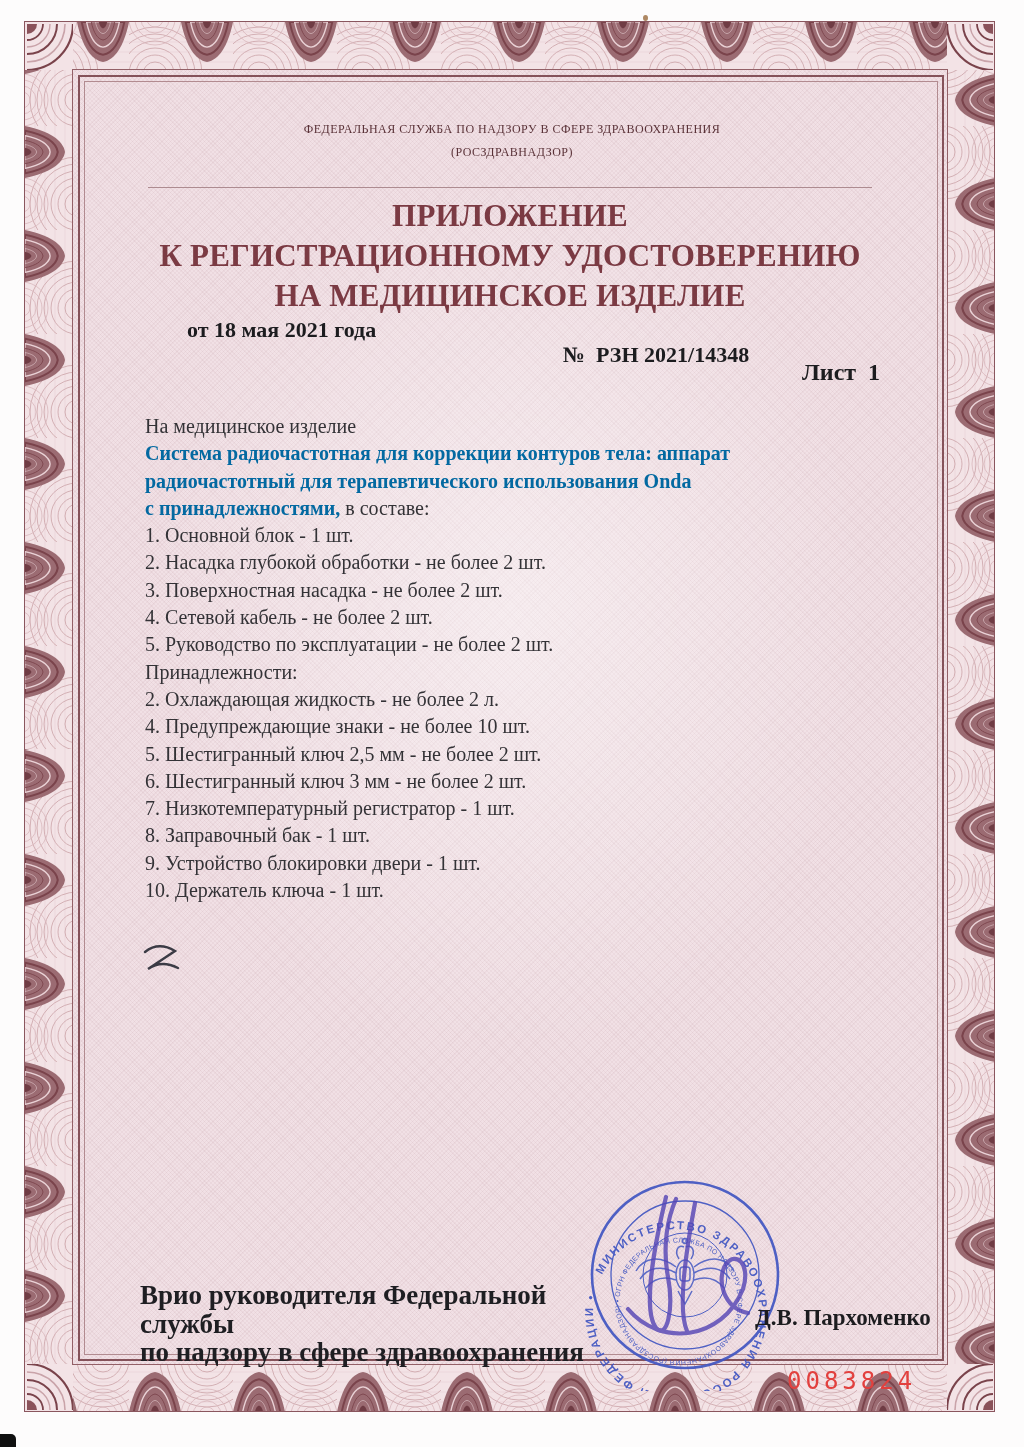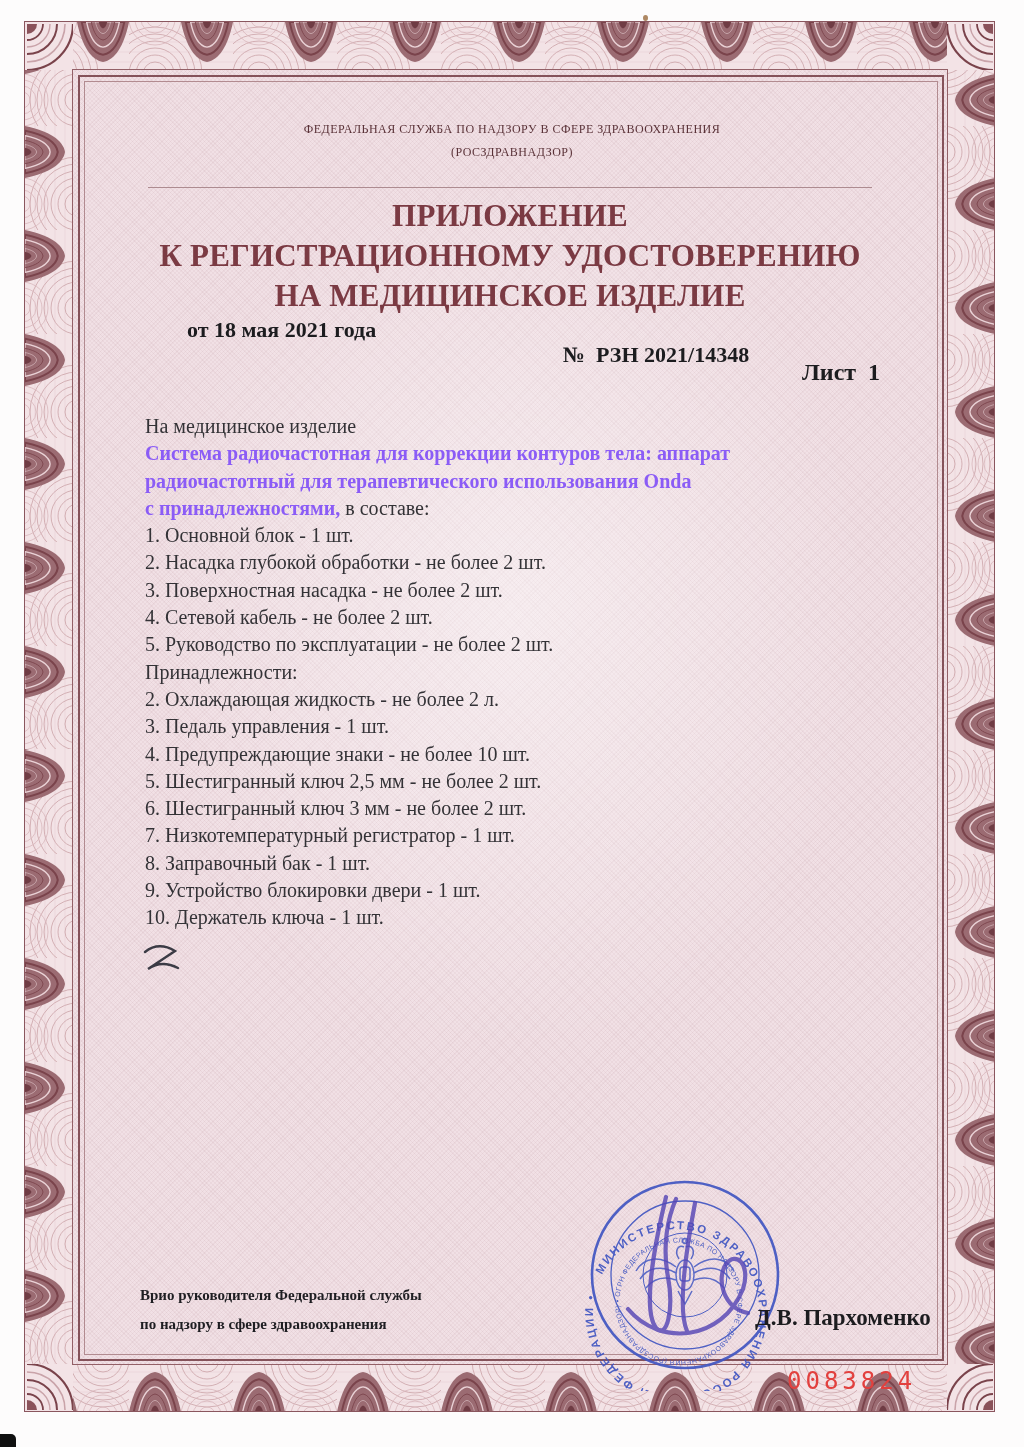--- a/index.html
+++ b/index.html
@@ -54,25 +54,25 @@
     color:#7b3a43; letter-spacing:0.2px;
   }
   .meta-date   { left:187px; top:317px; font-size:22px; font-weight:bold; color:#1c1c1f; white-space:pre; }
   .meta-number { left:563px; top:326px; font-size:22px; font-weight:bold; color:#1c1c1f; white-space:pre;margin-top:16px; }
   .meta-sheet  { left:780px; top:359px; width:122px; font-size:24px; font-weight:bold; color:#1c1c1f; text-align:center; white-space:pre; }
   .body-text {
     left:145px; top:413px; width:700px;
     font-size:20px; line-height:27.3px; color:#333236;
   }
   .body-text .line { min-height:27.3px; }
-  .bold { font-weight:bold; color:#8b5cf6; }
+  .bold { font-weight:bold; color:#0369a1; }
   .squiggle { left:141px; top:941px; }
   .footer-signatory {
     left:140px; top:1281px; width:470px;
-    font-size:15px; line-height:28.5px; font-weight:bold; color:#1e1e22;
+    font-size:27px; line-height:28.5px; font-weight:bold; color:#1e1e22;
   }
   .signatory-name { left:755px; top:1305px; font-size:23px; font-weight:bold; color:#1c1c1f; }
   .serial {
     left:787px; top:1331px;
     font-family:"DejaVu Sans Mono","Liberation Mono",monospace;
     font-size:24px; letter-spacing:4px; color:#e2403e;margin-top:36px;
   }
   .stamp-wrap { left:570px; top:1161px; width:230px; height:230px; opacity:0.92; }
   .scan-artifact { left:0; top:1434px; width:16px; height:13px; background:#101010; border-radius:0 5px 0 0; }
   .scan-speck { left:643px; top:15px; width:5px; height:6px; background:#9a6a3c; border-radius:50%; opacity:.8; }
@@ -210,21 +210,20 @@
     <div>
         <div class="line">1. Основной блок - 1 шт.</div>
         <div class="line">2. Насадка глубокой обработки - не более 2 шт.</div>
         <div class="line">3. Поверхностная насадка - не более 2 шт.</div>
         <div class="line">4. Сетевой кабель - не более 2 шт.</div>
         <div class="line">5. Руководство по эксплуатации - не более 2 шт.</div>
       </div>
     <div class="line">Принадлежности:</div>
     <div>
         <div class="line">2. Охлаждающая жидкость - не более 2 л.</div>
-        <div class="line">3. Педаль управления - 1 шт.</div>
         <div class="line">4. Предупреждающие знаки - не более 10 шт.</div>
         <div class="line">5. Шестигранный ключ 2,5 мм - не более 2 шт.</div>
         <div class="line">6. Шестигранный ключ 3 мм - не более 2 шт.</div>
         <div class="line">7. Низкотемпературный регистратор - 1 шт.</div>
         <div class="line">8. Заправочный бак - 1 шт.</div>
         <div class="line">9. Устройство блокировки двери - 1 шт.</div>
         <div class="line">10. Держатель ключа - 1 шт.</div>
       </div>
   </div>
 

